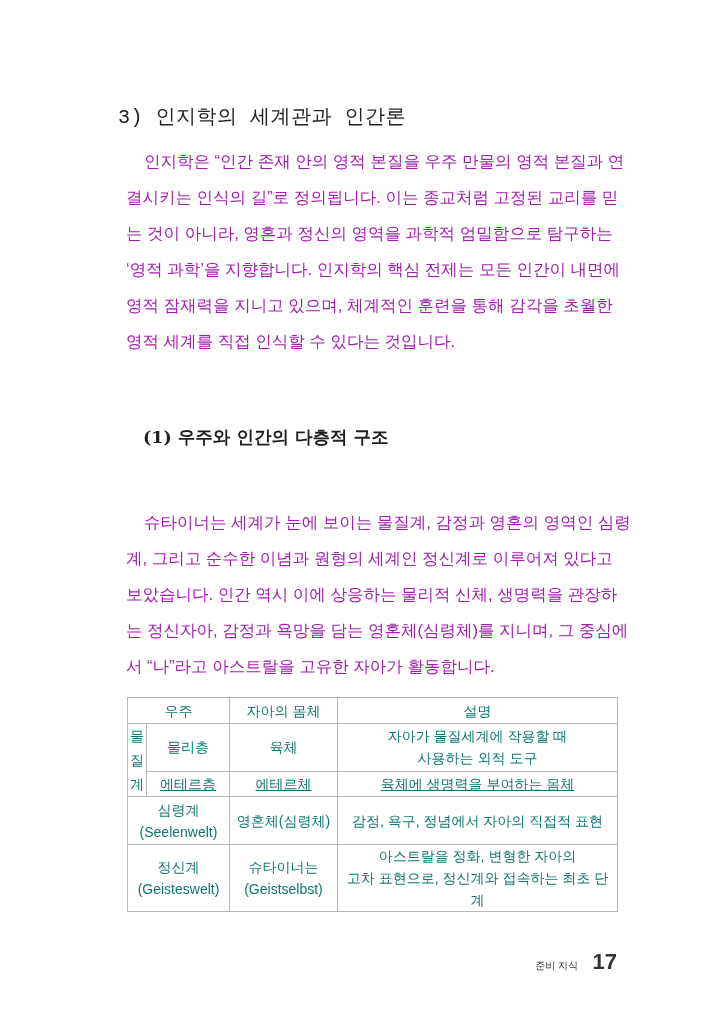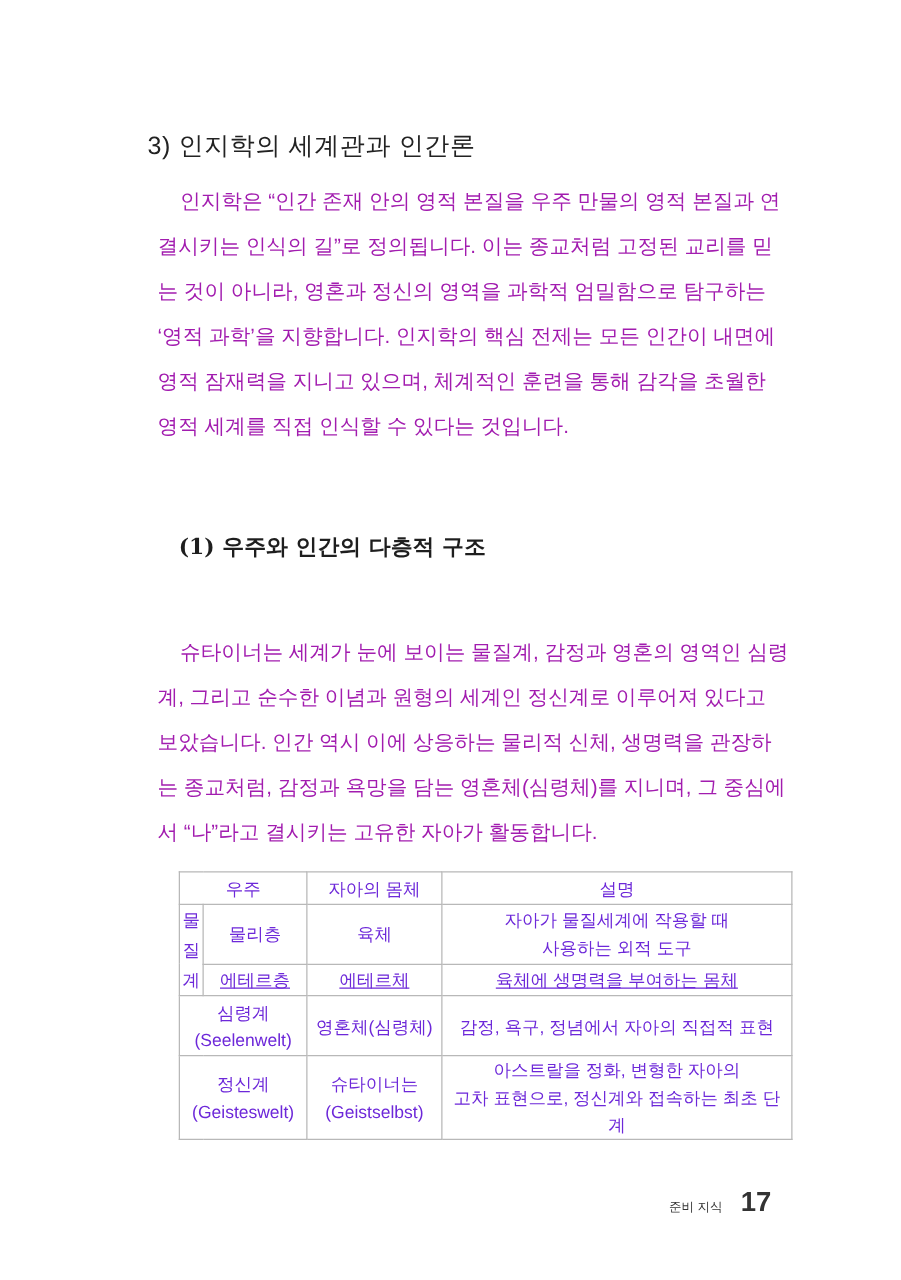--- a/index.html
+++ b/index.html
@@ -2,21 +2,21 @@
 <html><head>
 <meta charset="utf-8">
 <style>
   html, body { margin: 0; padding: 0; }
   body {
     width: 721px; height: 1024px; background: #ffffff; position: relative;
     overflow: hidden; color: #222;
   }
   .section-title {
     position: absolute; left: 118px; top: 103px;
-    font-family: Liberation Sans, sans-serif;
+    font-family: Liberation Mono, monospace;
     font-size: 20px; color: #222; letter-spacing: 0.5px; white-space: nowrap;
   }
   .para {
     position: absolute; left: 126px; width: 494px;
     font-family: "Liberation Sans", "DejaVu Sans", sans-serif;
     font-size: 16.5px; color: #a21caf;
   }
   .para .line { height: 36px; line-height: 36px; white-space: nowrap; display: flex; justify-content: space-between; }
   .para .line.last { justify-content: flex-start; }
   .para .line.first { padding-left: 18px; }
@@ -24,21 +24,21 @@
   #p2 { top: 504px; text-align: right; }
   .sub-title {
     position: absolute; left: 143px; top: 425px;
     font-family: "DejaVu Serif", "Liberation Serif", serif;
     font-weight: bold; font-size: 17.5px; color: #1e1e1e; white-space: nowrap;
   }
   table.layers {
     position: absolute; left: 127px; top: 697px; width: 491px;
     border-collapse: collapse;
     font-family: "Liberation Sans", "DejaVu Sans", sans-serif;
-    font-size: 14px; color: #6d28d9; margin-left: 16px;
+    font-size: 14px; color: #0f766e;
   }
   table.layers td {
     border: 1px solid #b8b8b8; text-align: center; vertical-align: middle;
     padding: 0 4px; line-height: 22px;
   }
   table.layers tr.r-head td { height: 25px; }
   table.layers tr.r-phys td { height: 46px; }
   table.layers tr.r-ether td { height: 24px; text-decoration: underline; }
   table.layers tr.r-soul td { height: 47px; }
   table.layers tr.r-spirit td { height: 47px; border-top: 1.5px solid #555; }
@@ -63,22 +63,22 @@
   <div class="line">영적 잠재력을 지니고 있으며, 체계적인 훈련을 통해 감각을 초월한</div>
   <div class="line last">영적 세계를 직접 인식할 수 있다는 것입니다.</div>
 </div>
 
 <div class="sub-title">(1) 우주와 인간의 다층적 구조</div>
 
 <div class="para" id="p2">
   <div class="line first">슈타이너는 세계가 눈에 보이는 물질계, 감정과 영혼의 영역인 심령</div>
   <div class="line">계, 그리고 순수한 이념과 원형의 세계인 정신계로 이루어져 있다고</div>
   <div class="line">보았습니다. 인간 역시 이에 상응하는 물리적 신체, 생명력을 관장하</div>
-  <div class="line">는 종교처럼, 감정과 욕망을 담는 영혼체(심령체)를 지니며, 그 중심에</div>
-  <div class="line last">서 “나”라고 결시키는 고유한 자아가 활동합니다.</div>
+  <div class="line">는 정신자아, 감정과 욕망을 담는 영혼체(심령체)를 지니며, 그 중심에</div>
+  <div class="line last">서 “나”라고 아스트랄을 고유한 자아가 활동합니다.</div>
 </div>
 
 <table class="layers">
   <colgroup>
     <col style="width:19px">
     <col style="width:83px">
     <col style="width:108px">
     <col>
   </colgroup>
   <tbody>

